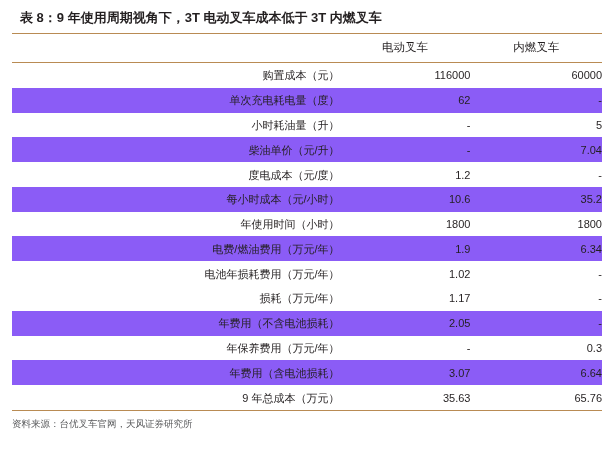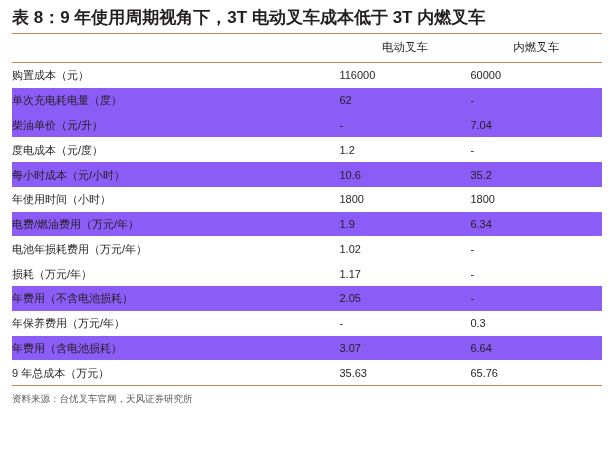--- a/index.html
+++ b/index.html
@@ -15,26 +15,27 @@
     overflow: hidden;
   }
   .wrap {
     width: 614px;
     height: 475px;
     box-sizing: border-box;
     padding: 10px 12px 0 12px;
     position: relative;
   }
   .title {
-    font-size: 17px;
+    font-size: 13px;
     font-weight: bold;
     color: #231f20;
     line-height: 16px;
     padding-bottom: 7px;
     letter-spacing: 0px;
+    margin-left: 8px;
   }
   .rule-top {
     border-top: 1.6px solid #b98b53;
     width: 100%;
   }
   table.data {
     width: 100%;
     border-collapse: collapse;
     table-layout: fixed;
     font-size: 11px;
@@ -47,21 +48,21 @@
     font-size: 11.5px;
     text-align: center;
     padding: 6px 0 7px 0;
     color: #231f20;
     border-bottom: 1.1px solid #b98b53;
   }
   table.data th.lbl {
     border-bottom: 1.1px solid #b98b53;
   }
   table.data td {
-    text-align: left;
+    text-align: right;
     padding: 5.4px 0 5.4px 0;
     color: #231f20;
     font-size: 11px;
     line-height: 14px;
   }
   table.data tr.shade td {
     background: #8b5cf6;
   }
   .rule-bottom {
     border-top: 1.1px solid #b98b53;
@@ -100,20 +101,25 @@
     <tbody>
       <tr>
         <td>购置成本（元）</td>
         <td>116000</td>
         <td>60000</td>
       </tr>
       <tr class="shade">
         <td>单次充电耗电量（度）</td>
         <td>62</td>
         <td>-</td>
+      </tr>
+      <tr>
+        <td>小时耗油量（升）</td>
+        <td>-</td>
+        <td>5</td>
       </tr>
       <tr class="shade">
         <td>柴油单价（元/升）</td>
         <td>-</td>
         <td>7.04</td>
       </tr>
       <tr>
         <td>度电成本（元/度）</td>
         <td>1.2</td>
         <td>-</td>

